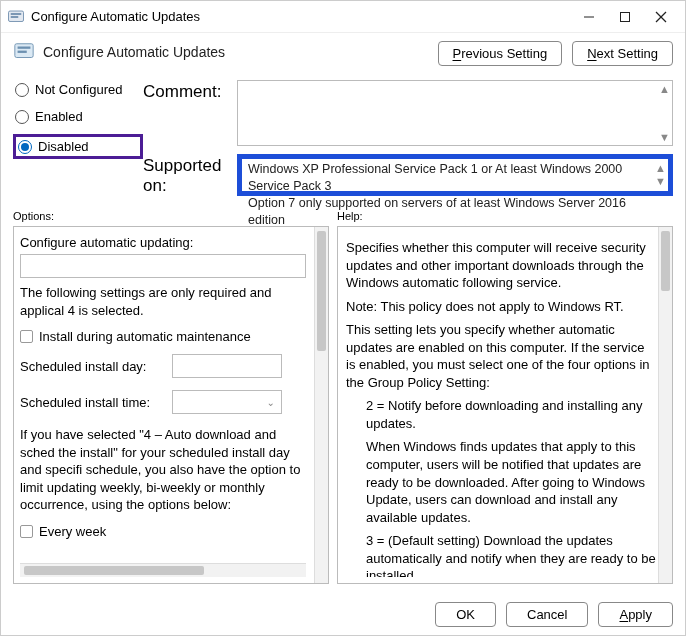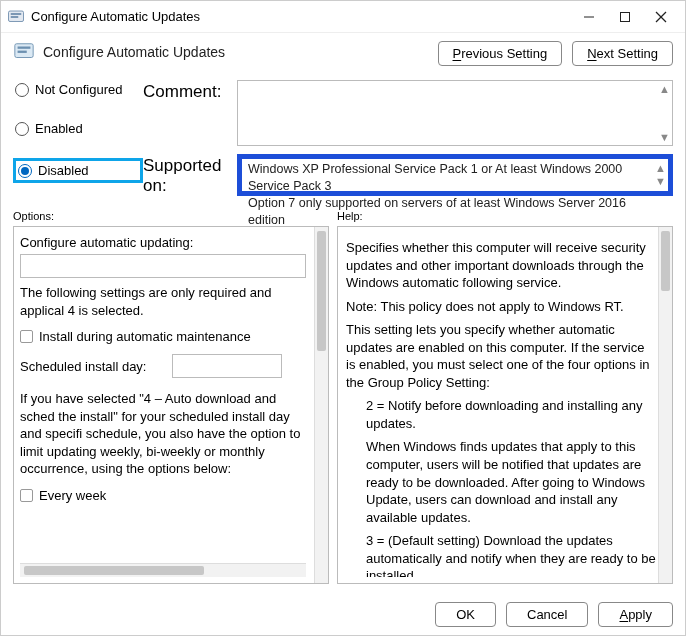--- a/index.html
+++ b/index.html
@@ -13,23 +13,23 @@
   .winbtn svg { width: 12px; height: 12px; }
   .content { flex: 1; display: flex; flex-direction: column; padding: 8px 12px 10px 12px; overflow: hidden; }
   .header-row { display: flex; align-items: flex-start; }
   .header-left { display: flex; align-items: center; gap: 8px; }
   .header-icon { width: 22px; height: 22px; }
   .header-title { font-size: 14px; color: #222; }
   .header-btns { margin-left: auto; display: flex; gap: 10px; }
   .btn { font-size: 13px; padding: 4px 14px; border: 1px solid #888; border-radius: 4px; background: #fff; }
   .btn .ul { text-decoration: underline; text-underline-offset: 2px; }
   .radio-block { margin-top: 14px; display: flex; }
-  .radio-col { width: 130px; display: flex; flex-direction: column; gap: 20px; }
+  .radio-col { width: 130px; display: flex; flex-direction: column; gap: 8px; }
   .radio-item { display: flex; align-items: center; gap: 6px; font-size: 13px; padding: 2px 0 2px 2px; }
-  .radio-item.highlighted { border: 3px solid #0ea5e9; padding-right: 24px; }
+  .radio-item.highlighted { border: 3px solid #4c1d95; padding-right: 24px; }
   .radio-ctrl { width: 14px; height: 14px; border-radius: 50%; border: 1.5px solid #555; display: inline-flex; align-items: center; justify-content: center; }
   .radio-ctrl.checked { border-color: #0067c0; }
   .radio-ctrl.checked::after { content: ""; width: 8px; height: 8px; border-radius: 50%; background: #0067c0; }
   .right-fields { flex: 1; display: flex; flex-direction: column; gap: 8px; }
   .field-row { display: flex; gap: 8px; }
   .field-label { font-size: 17px; width: 86px; padding-top: 2px; }
   .comment-box { flex: 1; height: 66px; border: 1px solid #bbb; position: relative; background: #fff; }
   .supported-box { flex: 1; height: 42px; border: 5px solid #1d4ed8; font-size: 12.5px; padding: 2px 18px 2px 6px; color: #222; position: relative; background: #fff; line-height: 1.35; }
   .scroll-up, .scroll-down { position: absolute; right: 2px; color: #888; font-size: 11px; }
   .scroll-up { top: 2px; } .scroll-down { bottom: 2px; }
@@ -159,20 +159,26 @@
           <div class="combobox"></div>
           <div class="para">The following settings are only required and applical 4 is selected.</div>
           <div class="chk-row">
             <span class="chk"></span>
             <span>Install during automatic maintenance</span>
           </div>
           <div class="sched-row">
             <span class="sched-label">Scheduled install day:</span>
             <div class="sched-combo"></div>
           </div>
+          <div class="sched-row">
+            <span class="sched-label">Scheduled install time:</span>
+            <div class="sched-combo">
+                <span style="color:#888;font-size:10px">⌄</span>
+              </div>
+          </div>
           <div class="para">If you have selected "4 – Auto download and sched the install" for your scheduled install day and specifi schedule, you also have the option to limit updating weekly, bi-weekly or monthly occurrence, using the options below:</div>
           <div class="chk-row">
             <span class="chk"></span>
             <span>Every week</span>
           </div>
           <div class="hscroll">
               <div class="hthumb"></div>
             </div>
         </div>
       </div>

